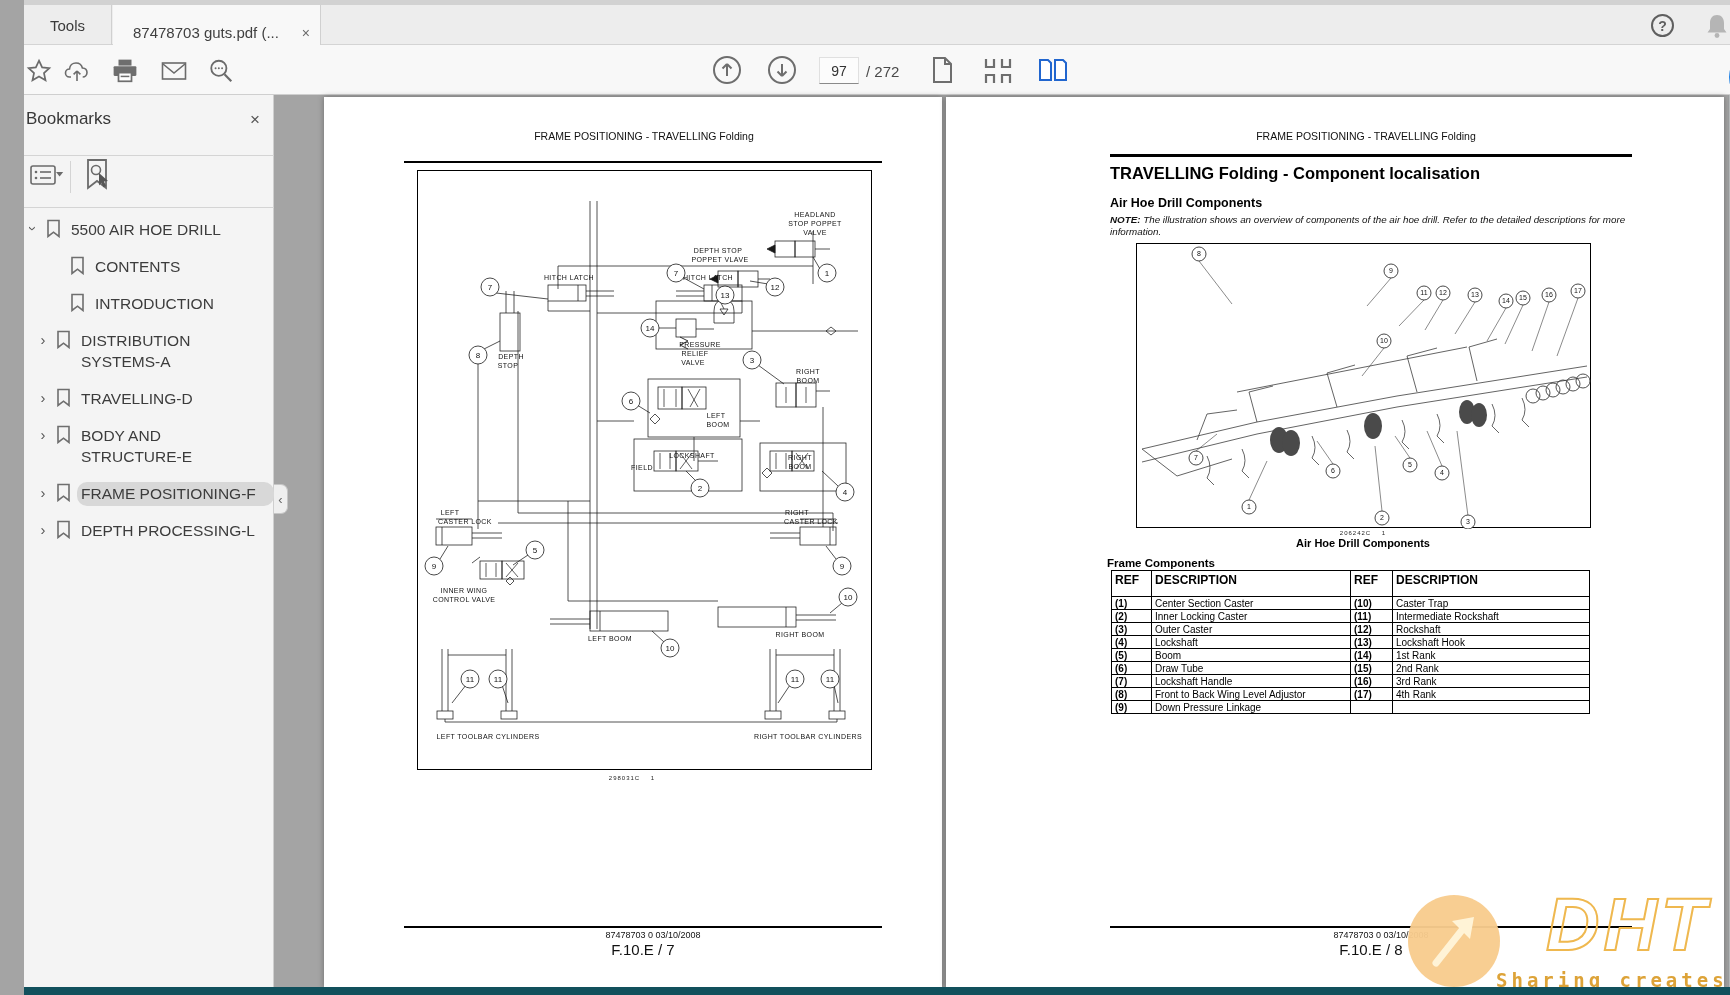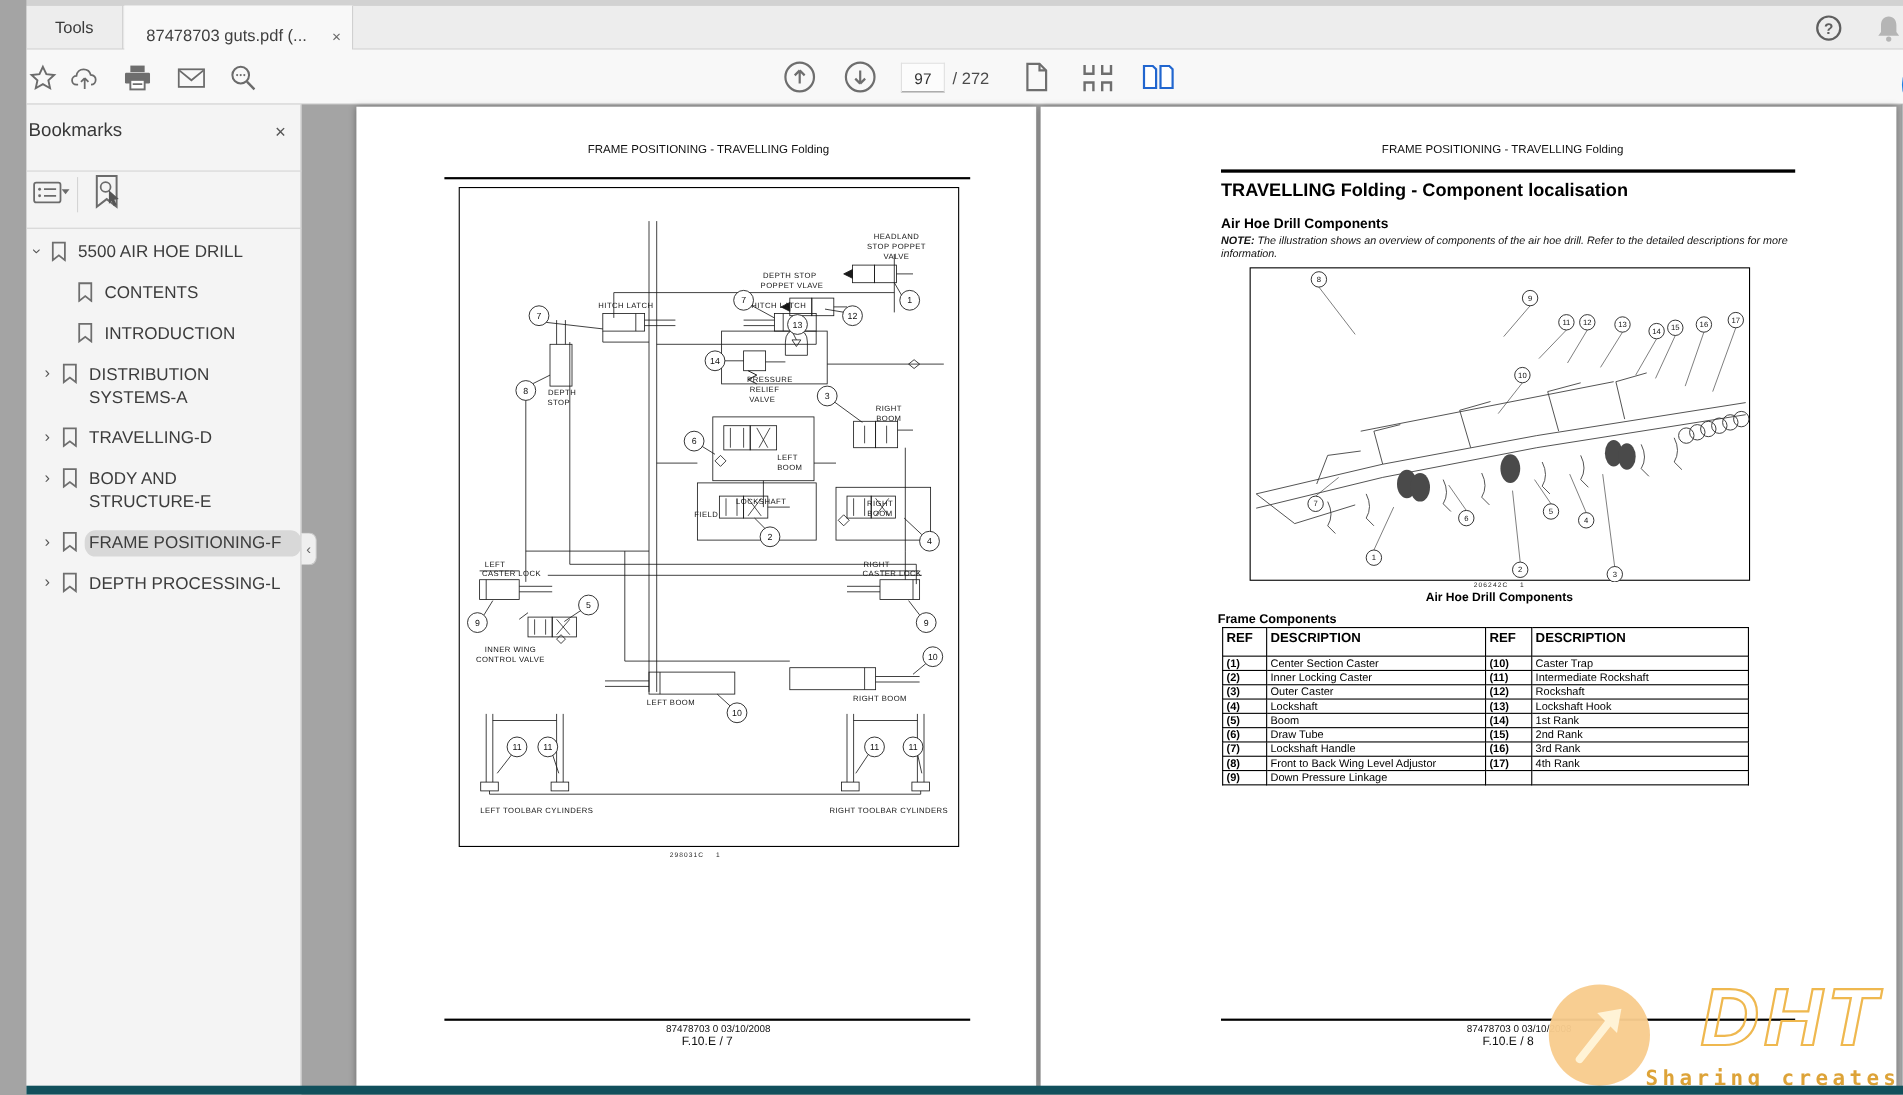--- a/index.html
+++ b/index.html
@@ -48,21 +48,21 @@
   .page-left { left:300px; top:97px; width:618px; height:891px; }
   .page-right { left:922px; top:97px; width:778px; height:891px; }
 
   .pg-header { position:absolute; font-size:10.5px; color:#111; white-space:nowrap; transform:translateX(-50%); }
   .thin-rule { position:absolute; background:#000; height:1.5px; }
   .thick-rule { position:absolute; background:#000; height:2.5px; }
 
   .schem-box { position:absolute; left:93px; top:73px; width:455px; height:600px; border:1px solid #000; }
   .fig-code { position:absolute; font-size:6px; color:#222; letter-spacing:1px; transform:translateX(-50%); white-space:nowrap; }
   .footer-doc { position:absolute; font-size:9px; color:#111; transform:translateX(-50%); white-space:nowrap;padding-left:20px; }
-  .footer-page { position:absolute; font-size:11px; color:#111; transform:translateX(-50%); white-space:nowrap; }
+  .footer-page { position:absolute; font-size:15px; color:#111; transform:translateX(-50%); white-space:nowrap; }
 
   .rp-title { position:absolute; left:164px; top:67px; font-size:16.5px; font-weight:bold; color:#000; }
   .rp-sub { position:absolute; left:164px; top:99px; font-size:12.5px; font-weight:bold; color:#000; }
   .rp-note { position:absolute; left:164px; top:117px; width:527px; font-size:9.8px; font-style:italic; color:#111; line-height:11.5px; }
   .rp-note b { font-weight:bold; }
   .fig-box { position:absolute; left:190px; top:146px; width:455px; height:285px; border:1px solid #000; }
   .fig-caption { position:absolute; font-size:11px; font-weight:bold; color:#000; transform:translateX(-50%); white-space:nowrap; }
   .tbl-title { position:absolute; left:161px; top:460px; font-size:11.5px; font-weight:bold; color:#000; }
   table.comp { position:absolute; left:165px; top:473px; width:478px; border-collapse:collapse; border:1.5px solid #000; table-layout:fixed; }
   table.comp th { border:1px solid #000; border-bottom:1.5px solid #000; font-size:12px; text-align:left; padding:2px 3px 9px 3px; }

